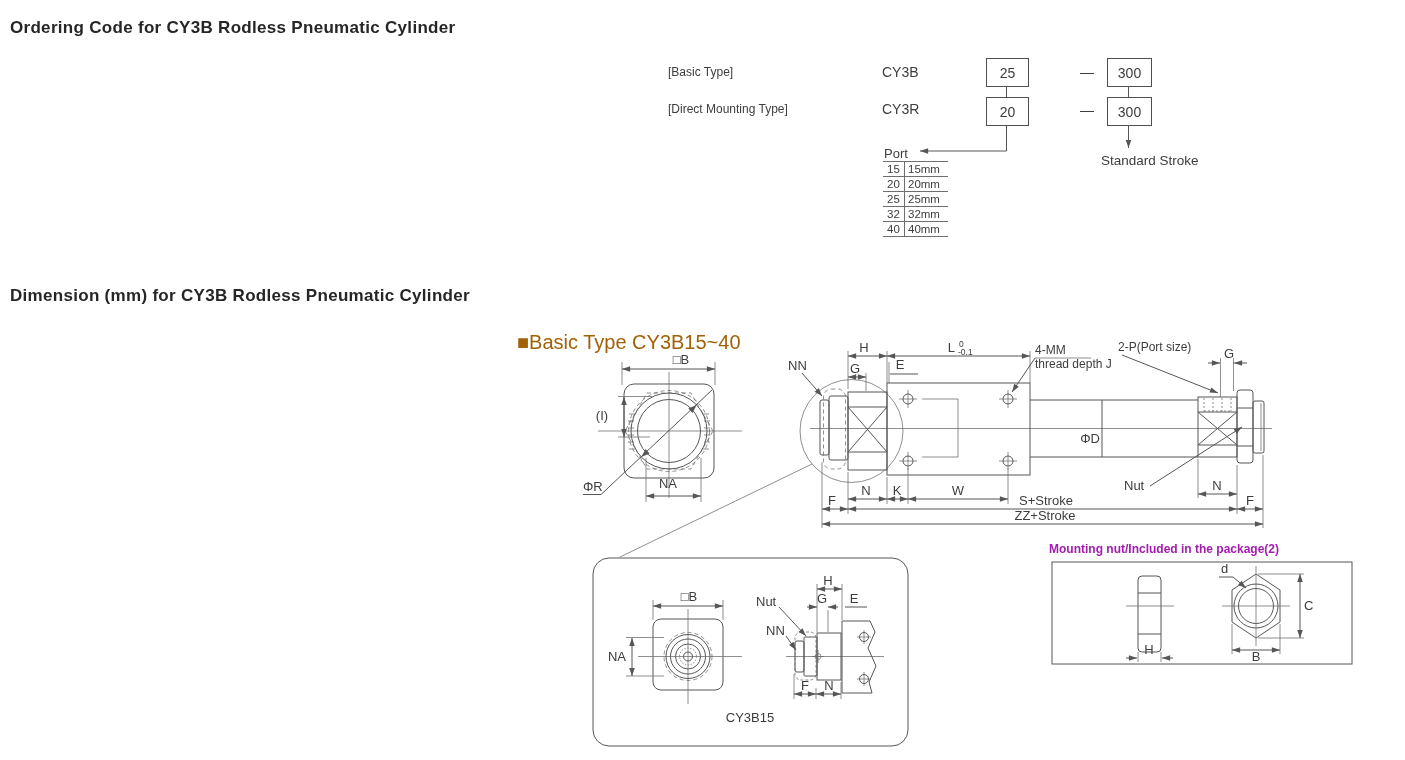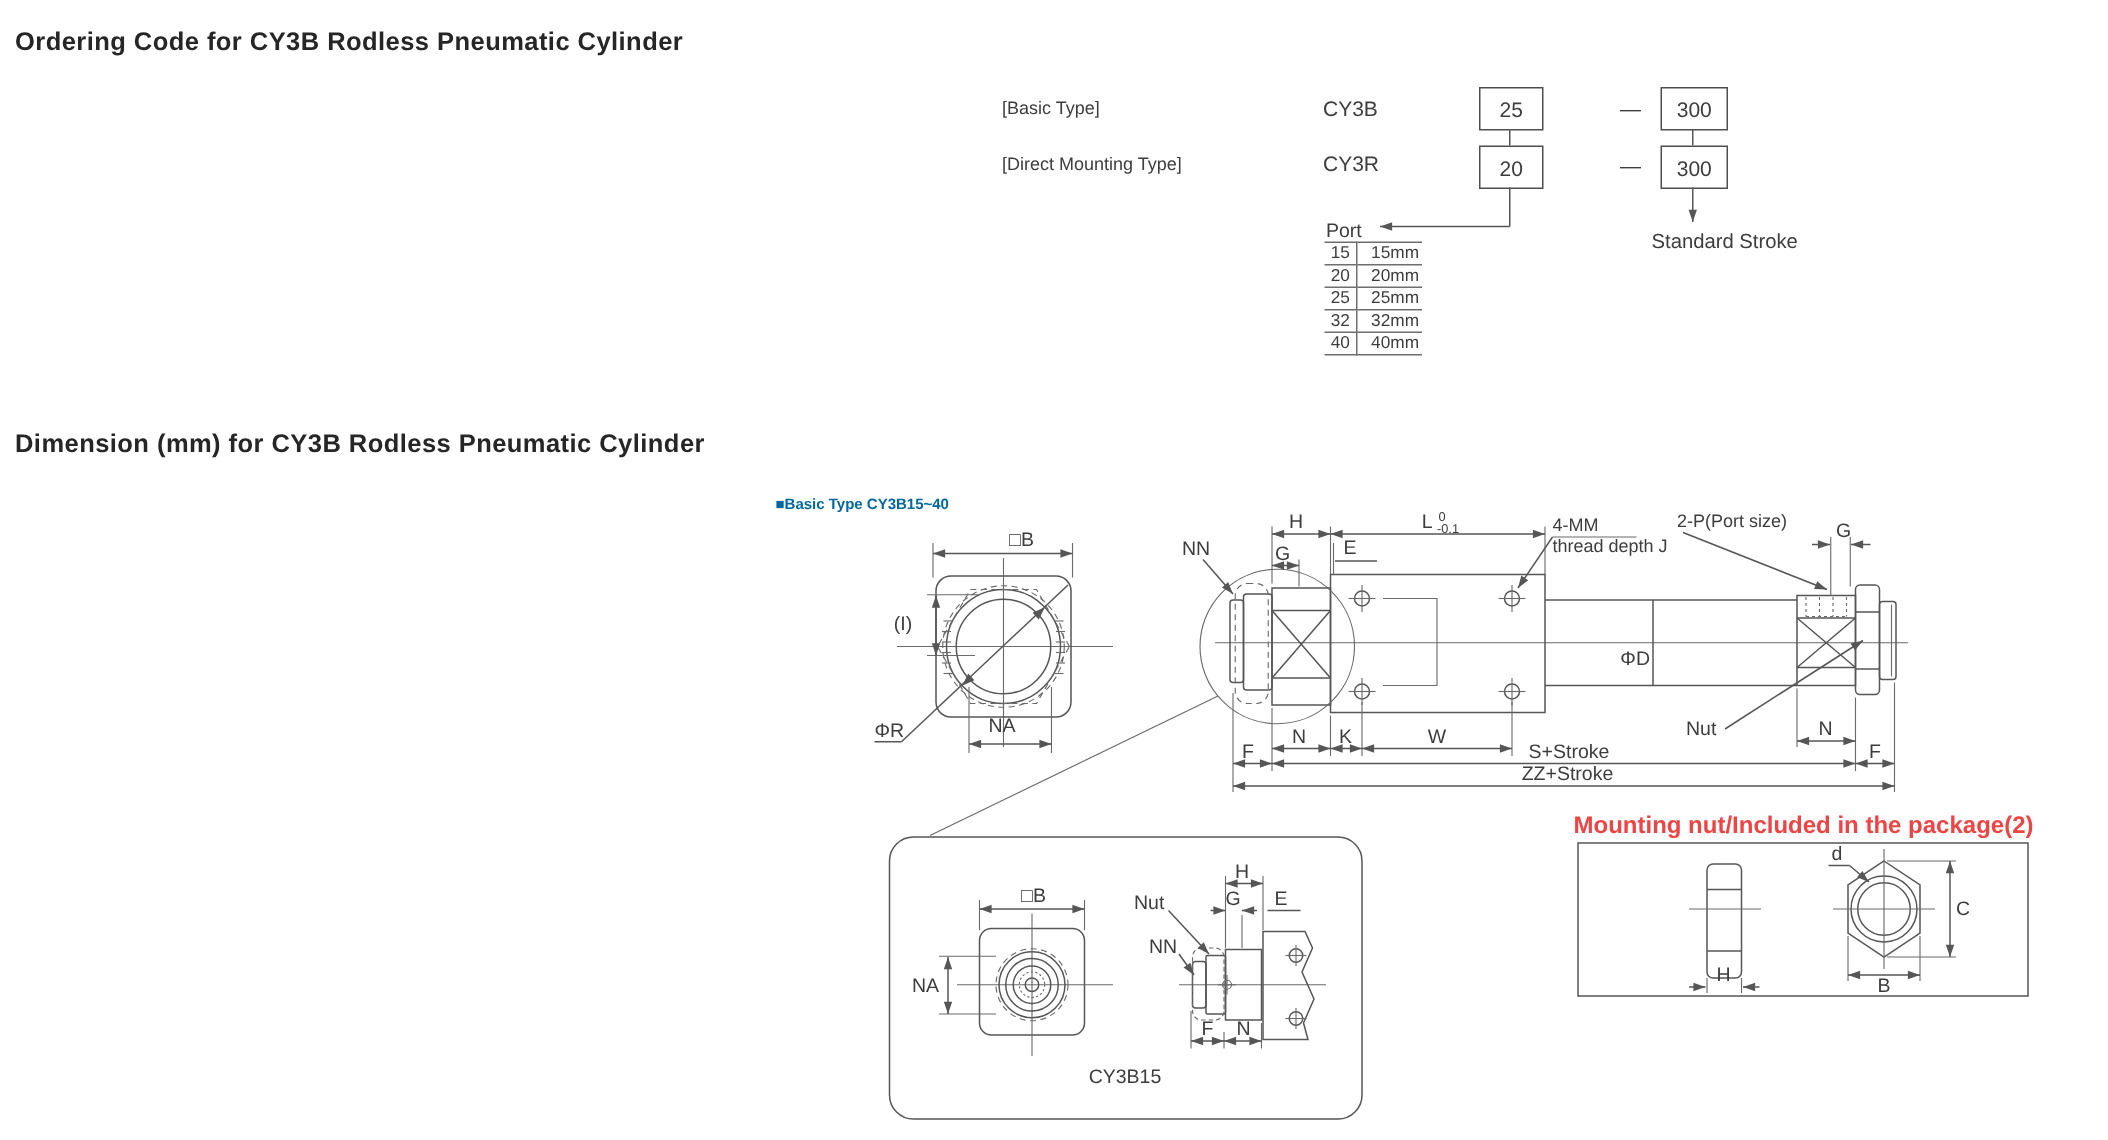--- a/index.html
+++ b/index.html
@@ -1,32 +1,32 @@
 <!DOCTYPE html>
 <html><head>
 <meta charset="utf-8">
 <style>
   html,body{margin:0;padding:0;background:#ffffff;}
   .page{position:relative;width:1363px;height:760px;background:#ffffff;overflow:hidden;
         font-family:"Liberation Sans",sans-serif;color:#3d3d3d;}
   .title{position:absolute;font-weight:bold;font-size:17px;letter-spacing:.3px;color:#262626;white-space:nowrap;}
-  .sub{position:absolute;font-weight:bold;font-size:10px;color:#0369a1;white-space:nowrap;}
-  .nut-title{position:absolute;font-weight:bold;font-size:16px;color:#ef4444;white-space:nowrap;}
+  .sub{position:absolute;font-weight:normal;font-size:20px;color:#a16207;white-space:nowrap;}
+  .nut-title{position:absolute;font-weight:bold;font-size:12px;color:#a21caf;white-space:nowrap;}
   .lbl{position:absolute;font-size:12px;white-space:nowrap;}
   .model{position:absolute;font-size:14px;white-space:nowrap;}
   .obox{position:absolute;border:1px solid #4f4f4f;display:flex;align-items:center;justify-content:center;
         font-size:14px;background:#fff;}
   .dash{position:absolute;font-size:14px;text-align:center;}
   .small-lbl{position:absolute;font-size:13px;white-space:nowrap;}
   .bore-table{position:absolute;left:883px;top:161px;border-collapse:collapse;font-size:11.5px;color:#3d3d3d;}
   .bore-table td{border-bottom:1px solid #6e6e6e;height:14px;padding:0 2px;line-height:14px;}
   .bore-table tr{border-top:0;}
   .bore-table tr:first-child td{border-top:1px solid #6e6e6e;margin-left:36px;}
   .bore-table td.c1{width:17px;text-align:center;border-right:1px solid #6e6e6e;}
-  .bore-table td.c2{width:38px;text-align:right;padding-left:3px;}
+  .bore-table td.c2{width:38px;text-align:left;padding-left:3px;}
   svg.overlay{position:absolute;left:0;top:0;pointer-events:none;}
   svg .s{stroke:#565656;stroke-width:1;fill:none;}
   svg .thin{stroke:#6a6a6a;stroke-width:.75;fill:none;}
   svg .dsh{stroke-dasharray:4 3;}
   svg .dsh2{stroke-dasharray:2 2;}
   svg text{fill:#3d3d3d;font-family:"Liberation Sans",sans-serif;font-size:13px;}
   svg text.t12{font-size:12px;}
   svg text.t85{font-size:8.5px;}
   svg .mid{text-anchor:middle;}
   svg .end{text-anchor:end;}

